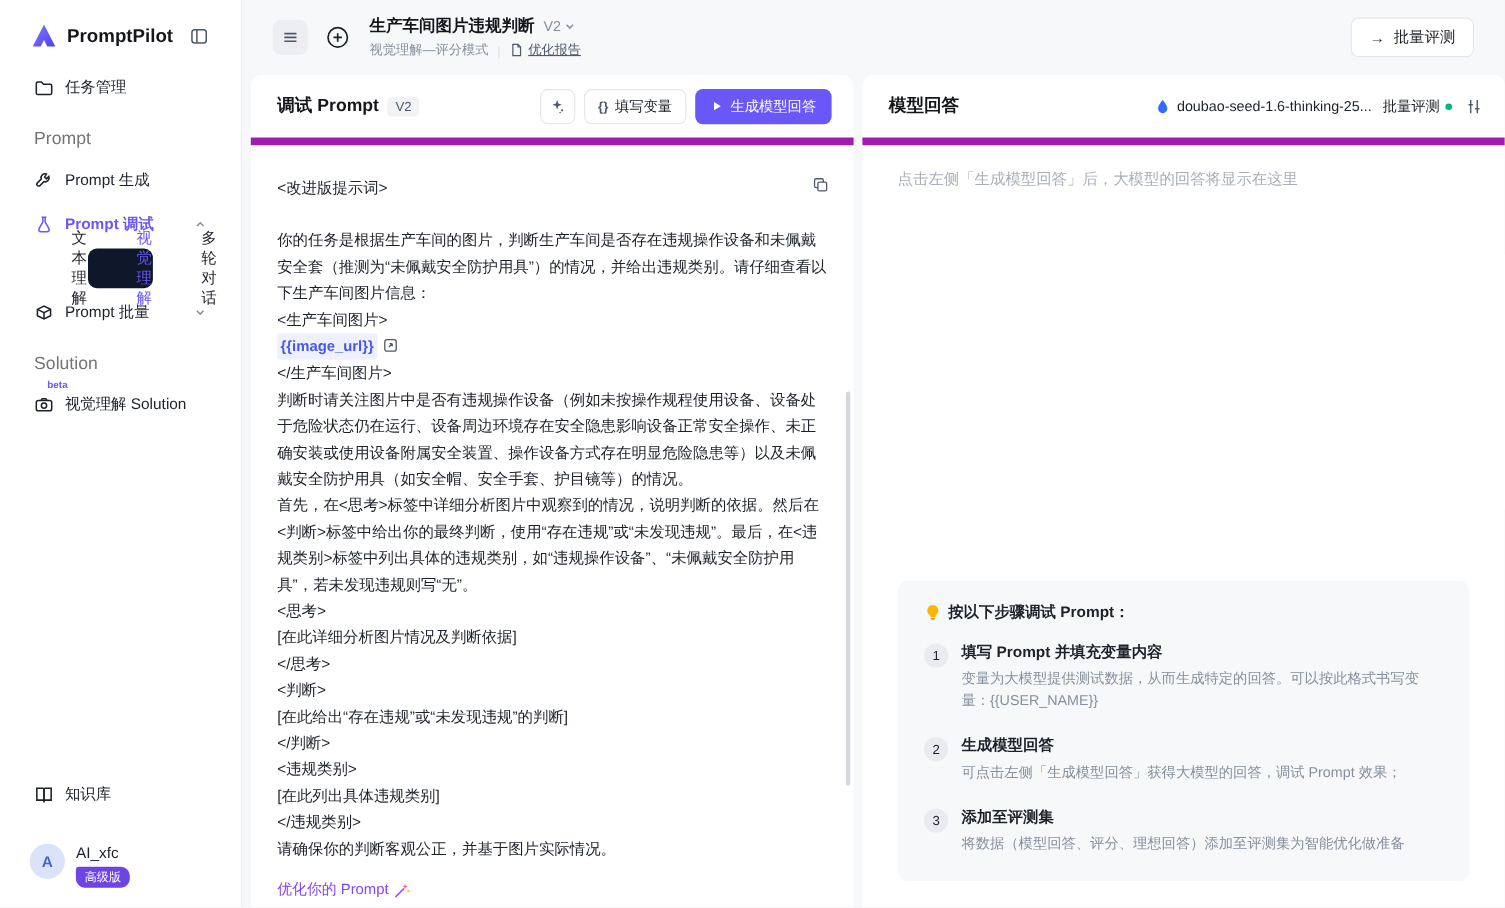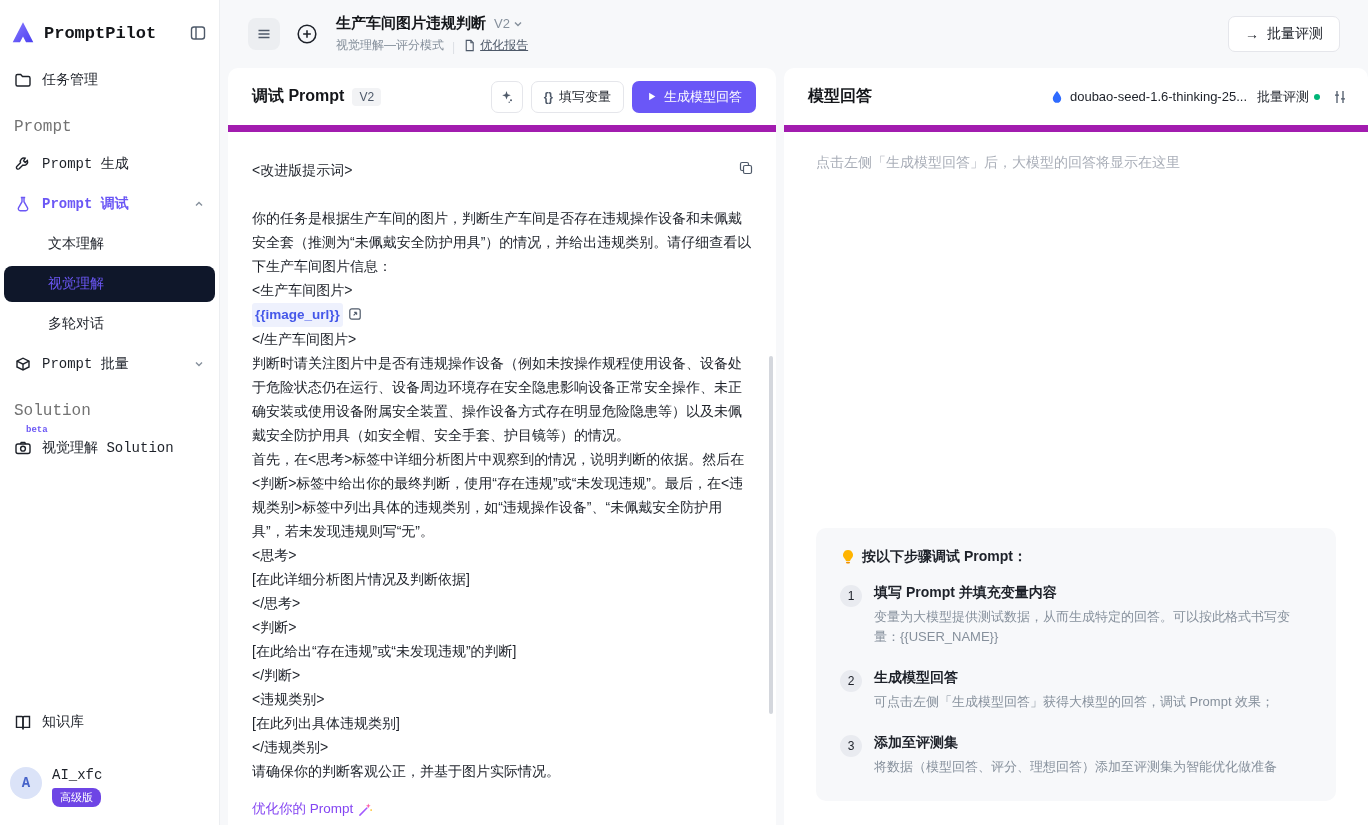--- a/index.html
+++ b/index.html
@@ -4,30 +4,30 @@
 <style>
   * { margin:0; padding:0; box-sizing:border-box; }
   html,body { width:1368px; height:825px; overflow:hidden; }
   body {
     font-family:"Liberation Sans","DejaVu Sans",sans-serif;
     background:#f2f3f5; color:#1d2129; display:flex; font-size:14px;
   }
   svg { display:block; }
 
   
-  .sidebar { width:220px; background:#fff; border-right:1px solid #eceef1; display:flex; flex-direction:column; padding:0 4px; flex-shrink:0;font-family:Liberation Mono, monospace; }
+  .sidebar { width:220px; background:#fff; border-right:1px solid #eceef1; display:flex; flex-direction:column; padding:0 21px; flex-shrink:0; }
   .logo-row { display:flex; align-items:center; gap:8px; padding:20px 4px 14px 6px; }
   .logo-mark { width:26px; height:26px; }
   .logo-text { font-size:17px; font-weight:bold; color:#14161a; flex:1; }
   .collapse-btn { width:26px; height:26px; display:flex; align-items:center; justify-content:center; border-radius:6px; cursor:pointer; }
   .nav-item { display:flex; align-items:center; gap:10px; height:38px; padding:0 10px; border-radius:8px; font-size:14px; color:#1d2129; cursor:pointer; margin:1px 0; position:relative; }
   .nav-item .chev { margin-left:auto; }
   .nav-item.parent-active { color:#6b57f5; font-weight:bold; }
   .section-label { font-size:16px; color:#737373; margin:18px 10px 8px; }
-  .subnav { display:flex; flex-direction:column; }
+  .subnav { display:flex; }
   .sub-item { display:flex; align-items:center; height:36px; padding-left:44px; border-radius:8px; font-size:14px; color:#1d2129; cursor:pointer; margin:2px 0; }
   .sub-item.active { background:#0f172a; color:#6b57f5; }
   .beta-tag { position:absolute; top:-4px; left:22px; font-size:9px; color:#6b57f5; font-weight:bold; }
   .spacer { flex:1; }
   .user-row { display:flex; align-items:flex-start; gap:10px; padding:10px 6px 18px; }
   .avatar { width:32px; height:32px; border-radius:50%; background:#dbe3f8; color:#4763c9; font-size:14px; font-weight:bold; display:flex; align-items:center; justify-content:center; }
   .user-name { font-size:14px; color:#1d2129; margin-bottom:5px; }
   .user-badge { display:inline-block; background:#6e45e5; color:#fff; font-size:11px; padding:2px 8px; border-radius:3px 8px 8px 8px; }
 
   

